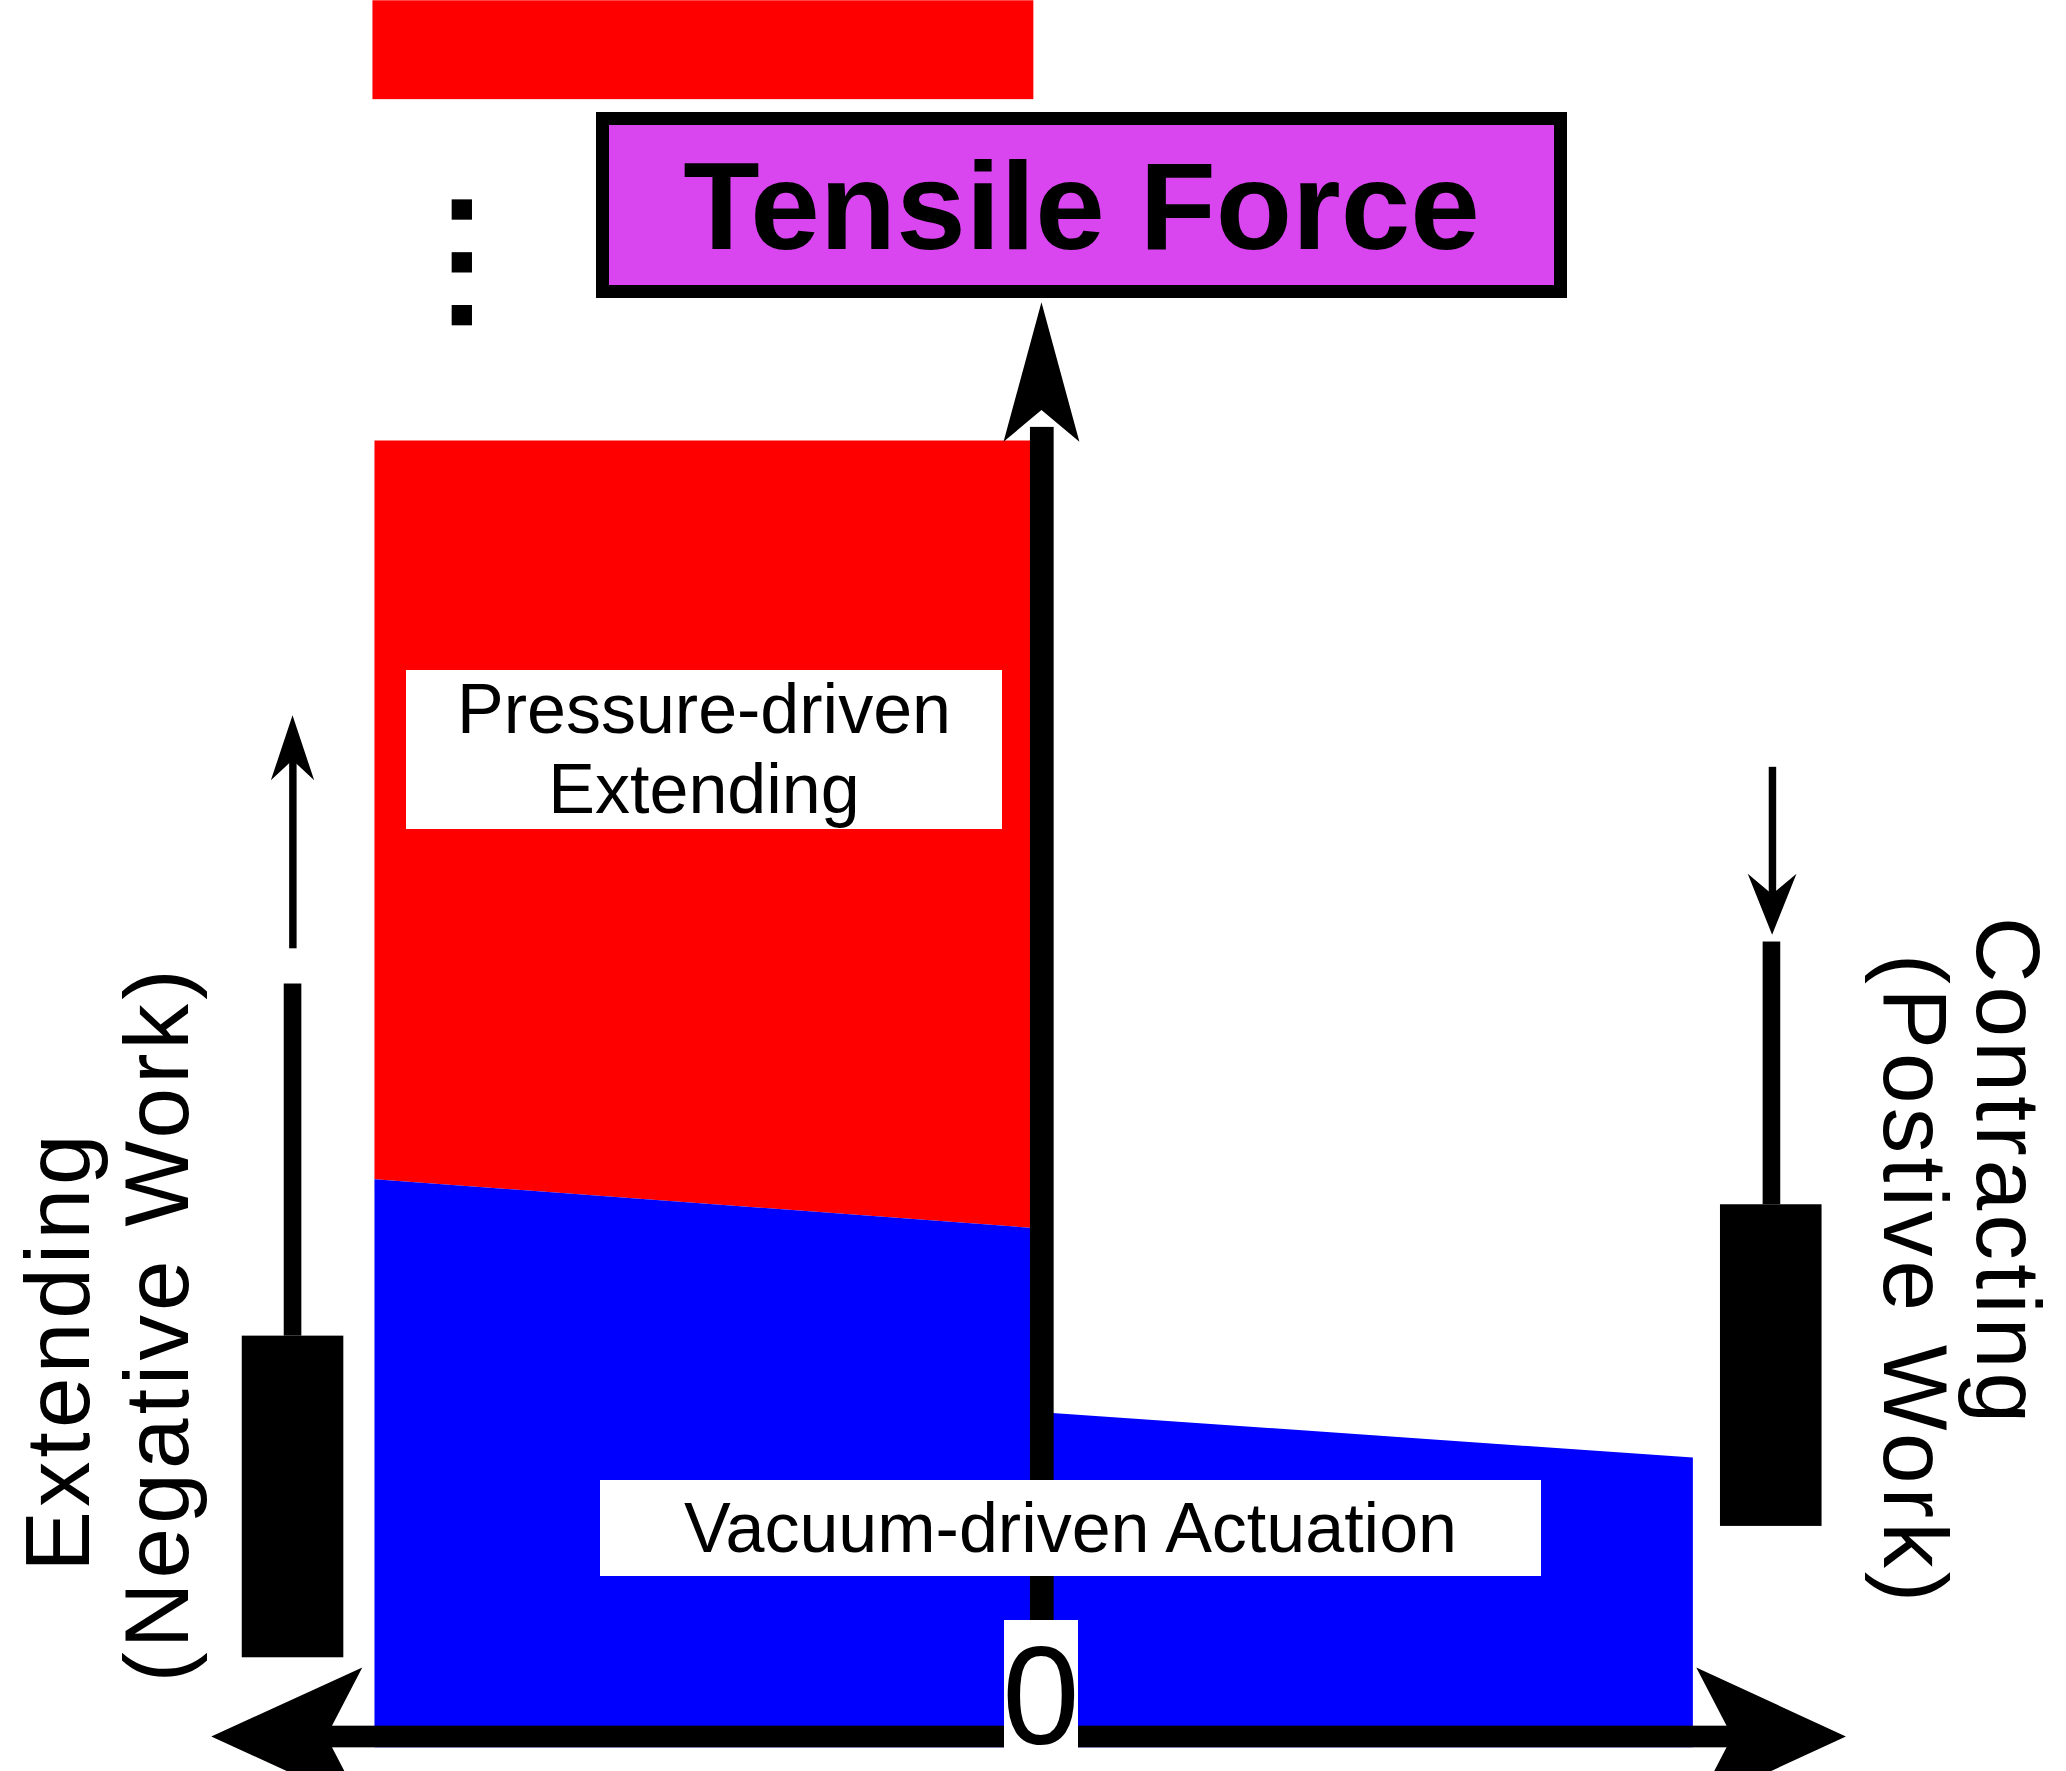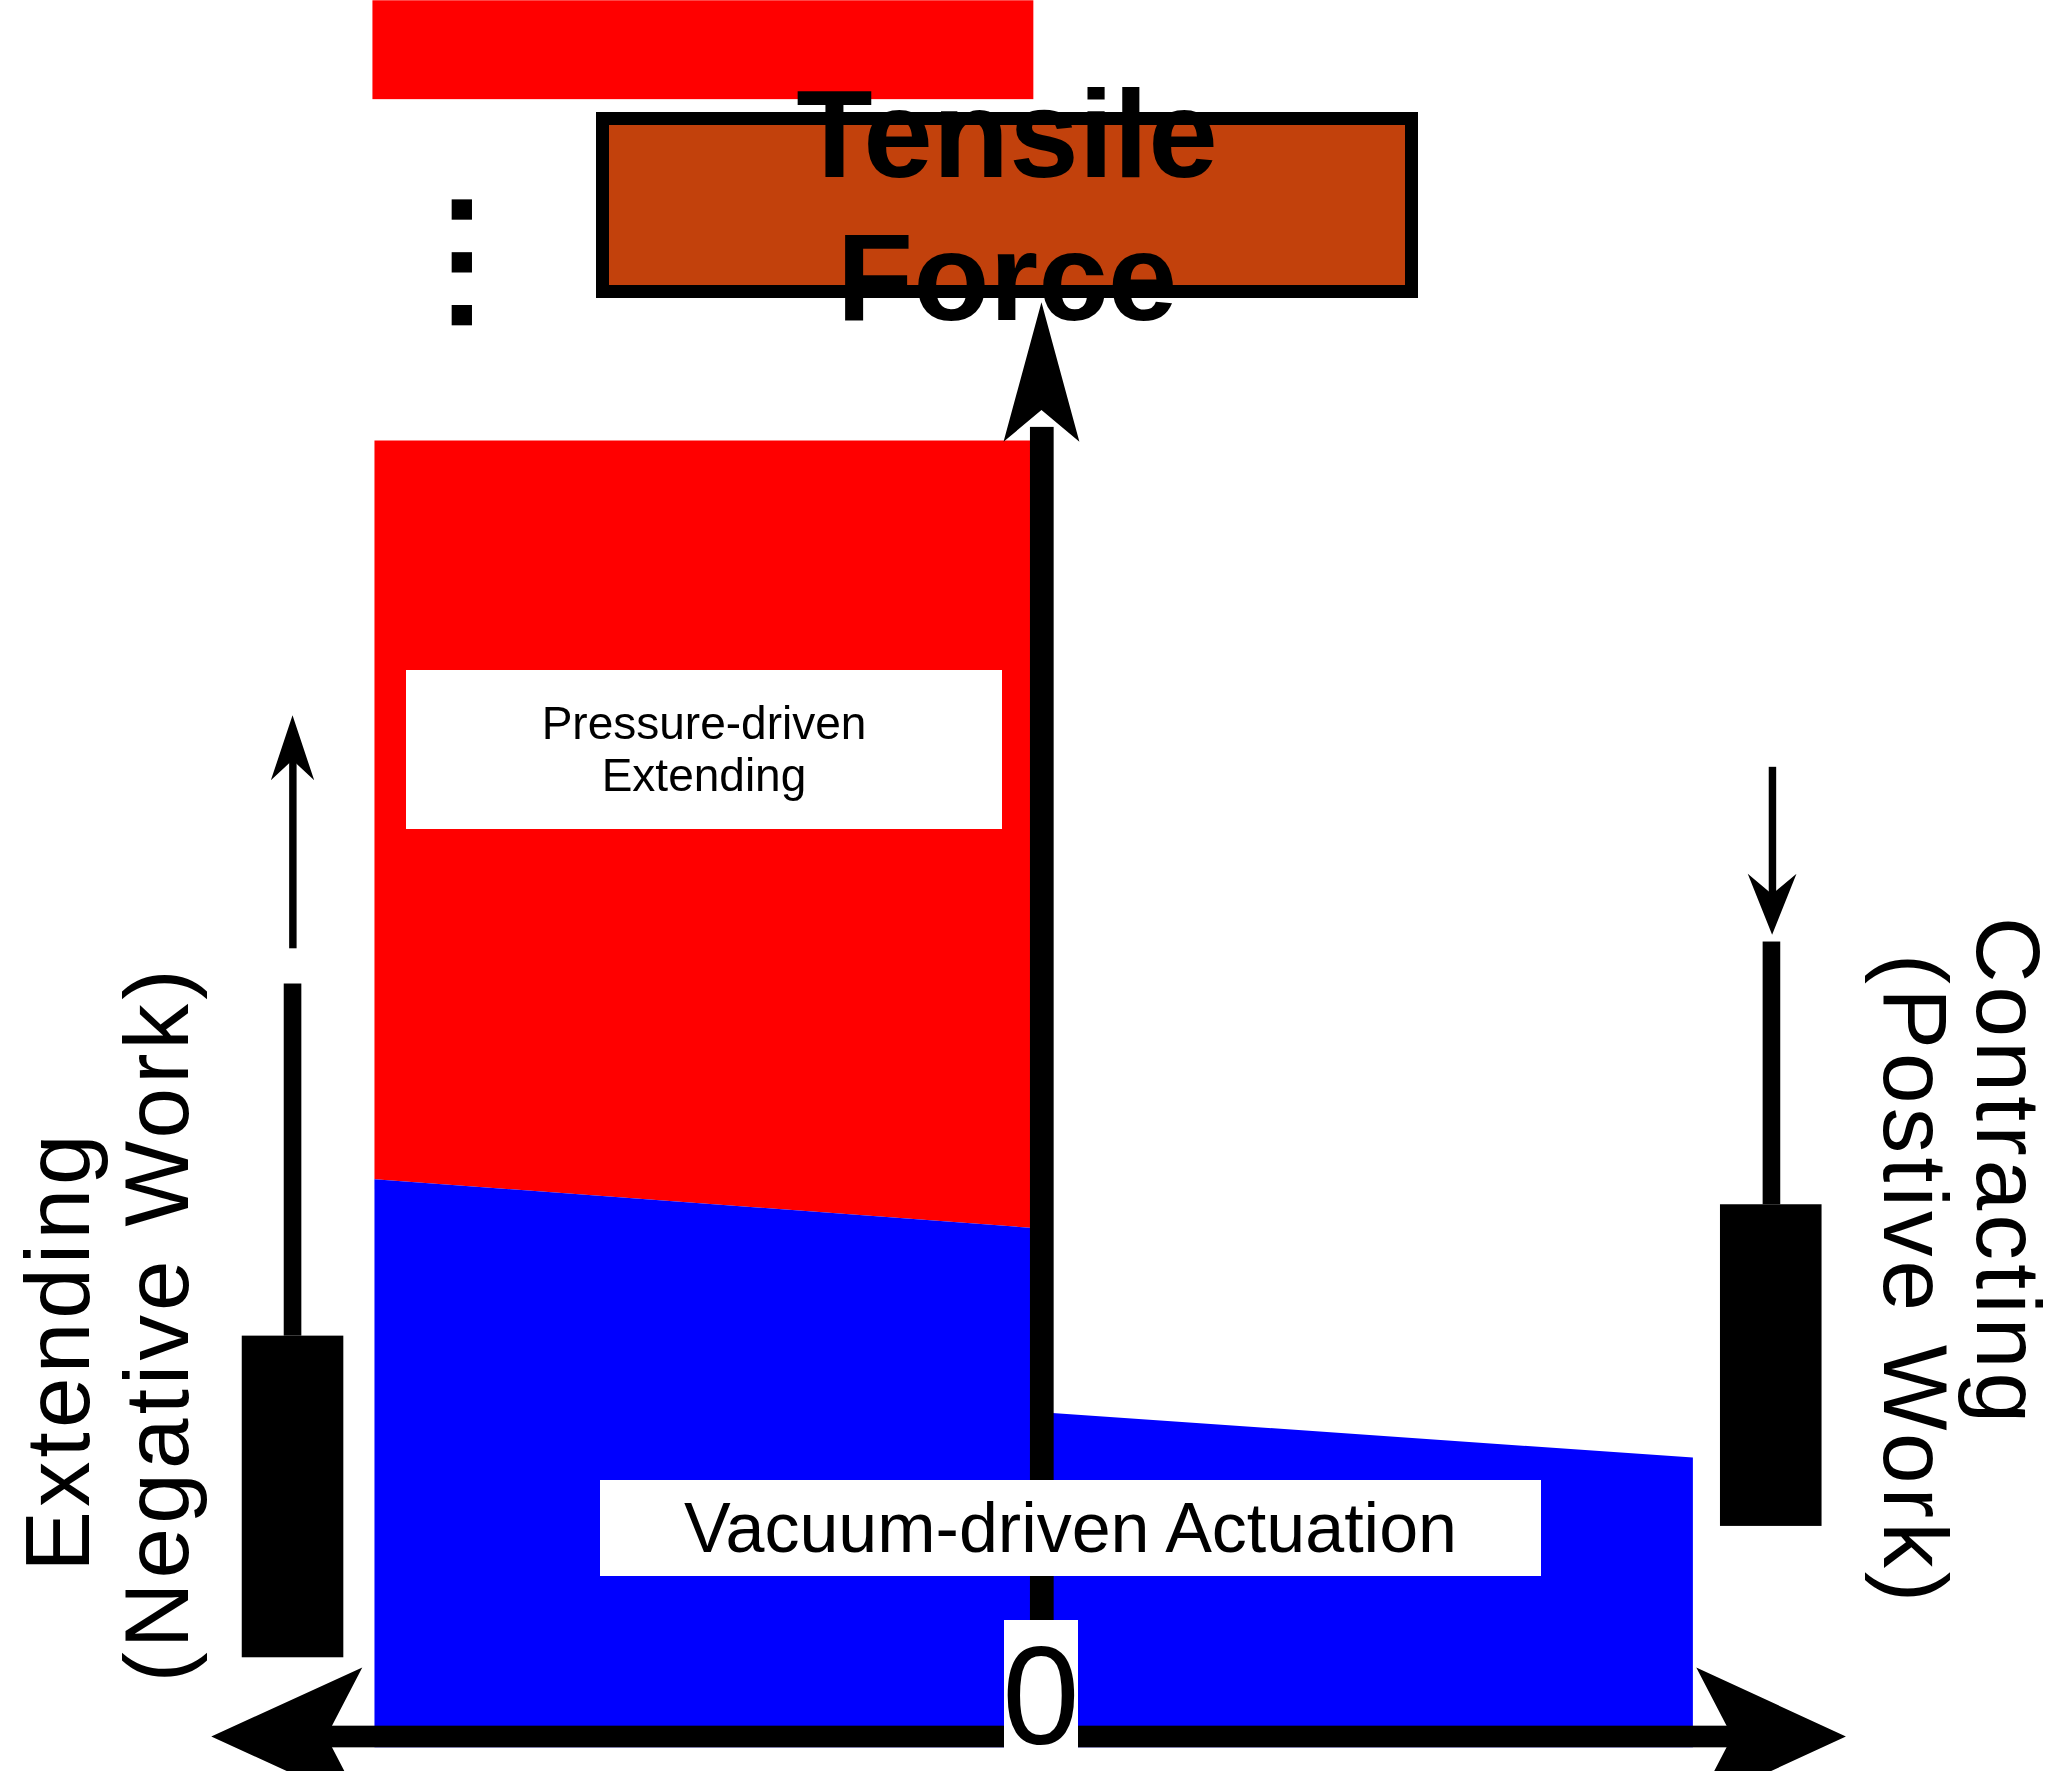--- a/index.html
+++ b/index.html
@@ -1,24 +1,24 @@
 <!DOCTYPE html>
 <html style="font-size:10.8px"><head>
 <meta charset="utf-8">
 <style>
   html,body{margin:0;padding:0;background:#ffffff;}
   #figure{position:relative;width:2066px;height:1772px;background:#ffffff;overflow:hidden;
           font-family:"Liberation Sans", sans-serif;color:#000;}
   #shapes{position:absolute;left:0;top:0;width:2066px;height:1772px;}
   .label{position:absolute;color:#000;}
   .center{display:flex;align-items:center;justify-content:center;text-align:center;}
-  #tensile-box{left:596px;top:112px;width:822px;height:186px;background:#c2410c;
+  #tensile-box{left:596px;top:112px;width:971px;height:186px;background:#d946ef;
                border:13.5px solid #000;box-sizing:border-box;font-weight:bold;font-size:125px;}
   #pressure-label{left:406px;top:670px;width:596px;height:159px;background:#fff;
-                  flex-direction:column;font-size:46px;line-height:1.13;}
+                  flex-direction:column;font-size:70px;line-height:1.13;}
   #vacuum-label{left:565px;top:1480px;width:941px;height:96px;background:#fff;font-size:70px;margin-left:35px;}
   #zero-label{left:1004px;top:1620px;width:74px;height:152px;background:#fff;font-size:139px;}
   .vlabel{position:absolute;white-space:nowrap;font-size:91px;letter-spacing:4.1px;}
   .vlabel.ccw{transform:translate(-50%,-50%) rotate(-90deg);}
   .vlabel.cw{transform:translate(-50%,-50%) rotate(90deg);}
   #extending-label{left:58px;top:1351px;}
   #negative-work-label{left:157px;top:1324px;}
   #contracting-label{left:2008px;top:1172px;}
   #postive-work-label{left:1915px;top:1280px;}
 </style>

